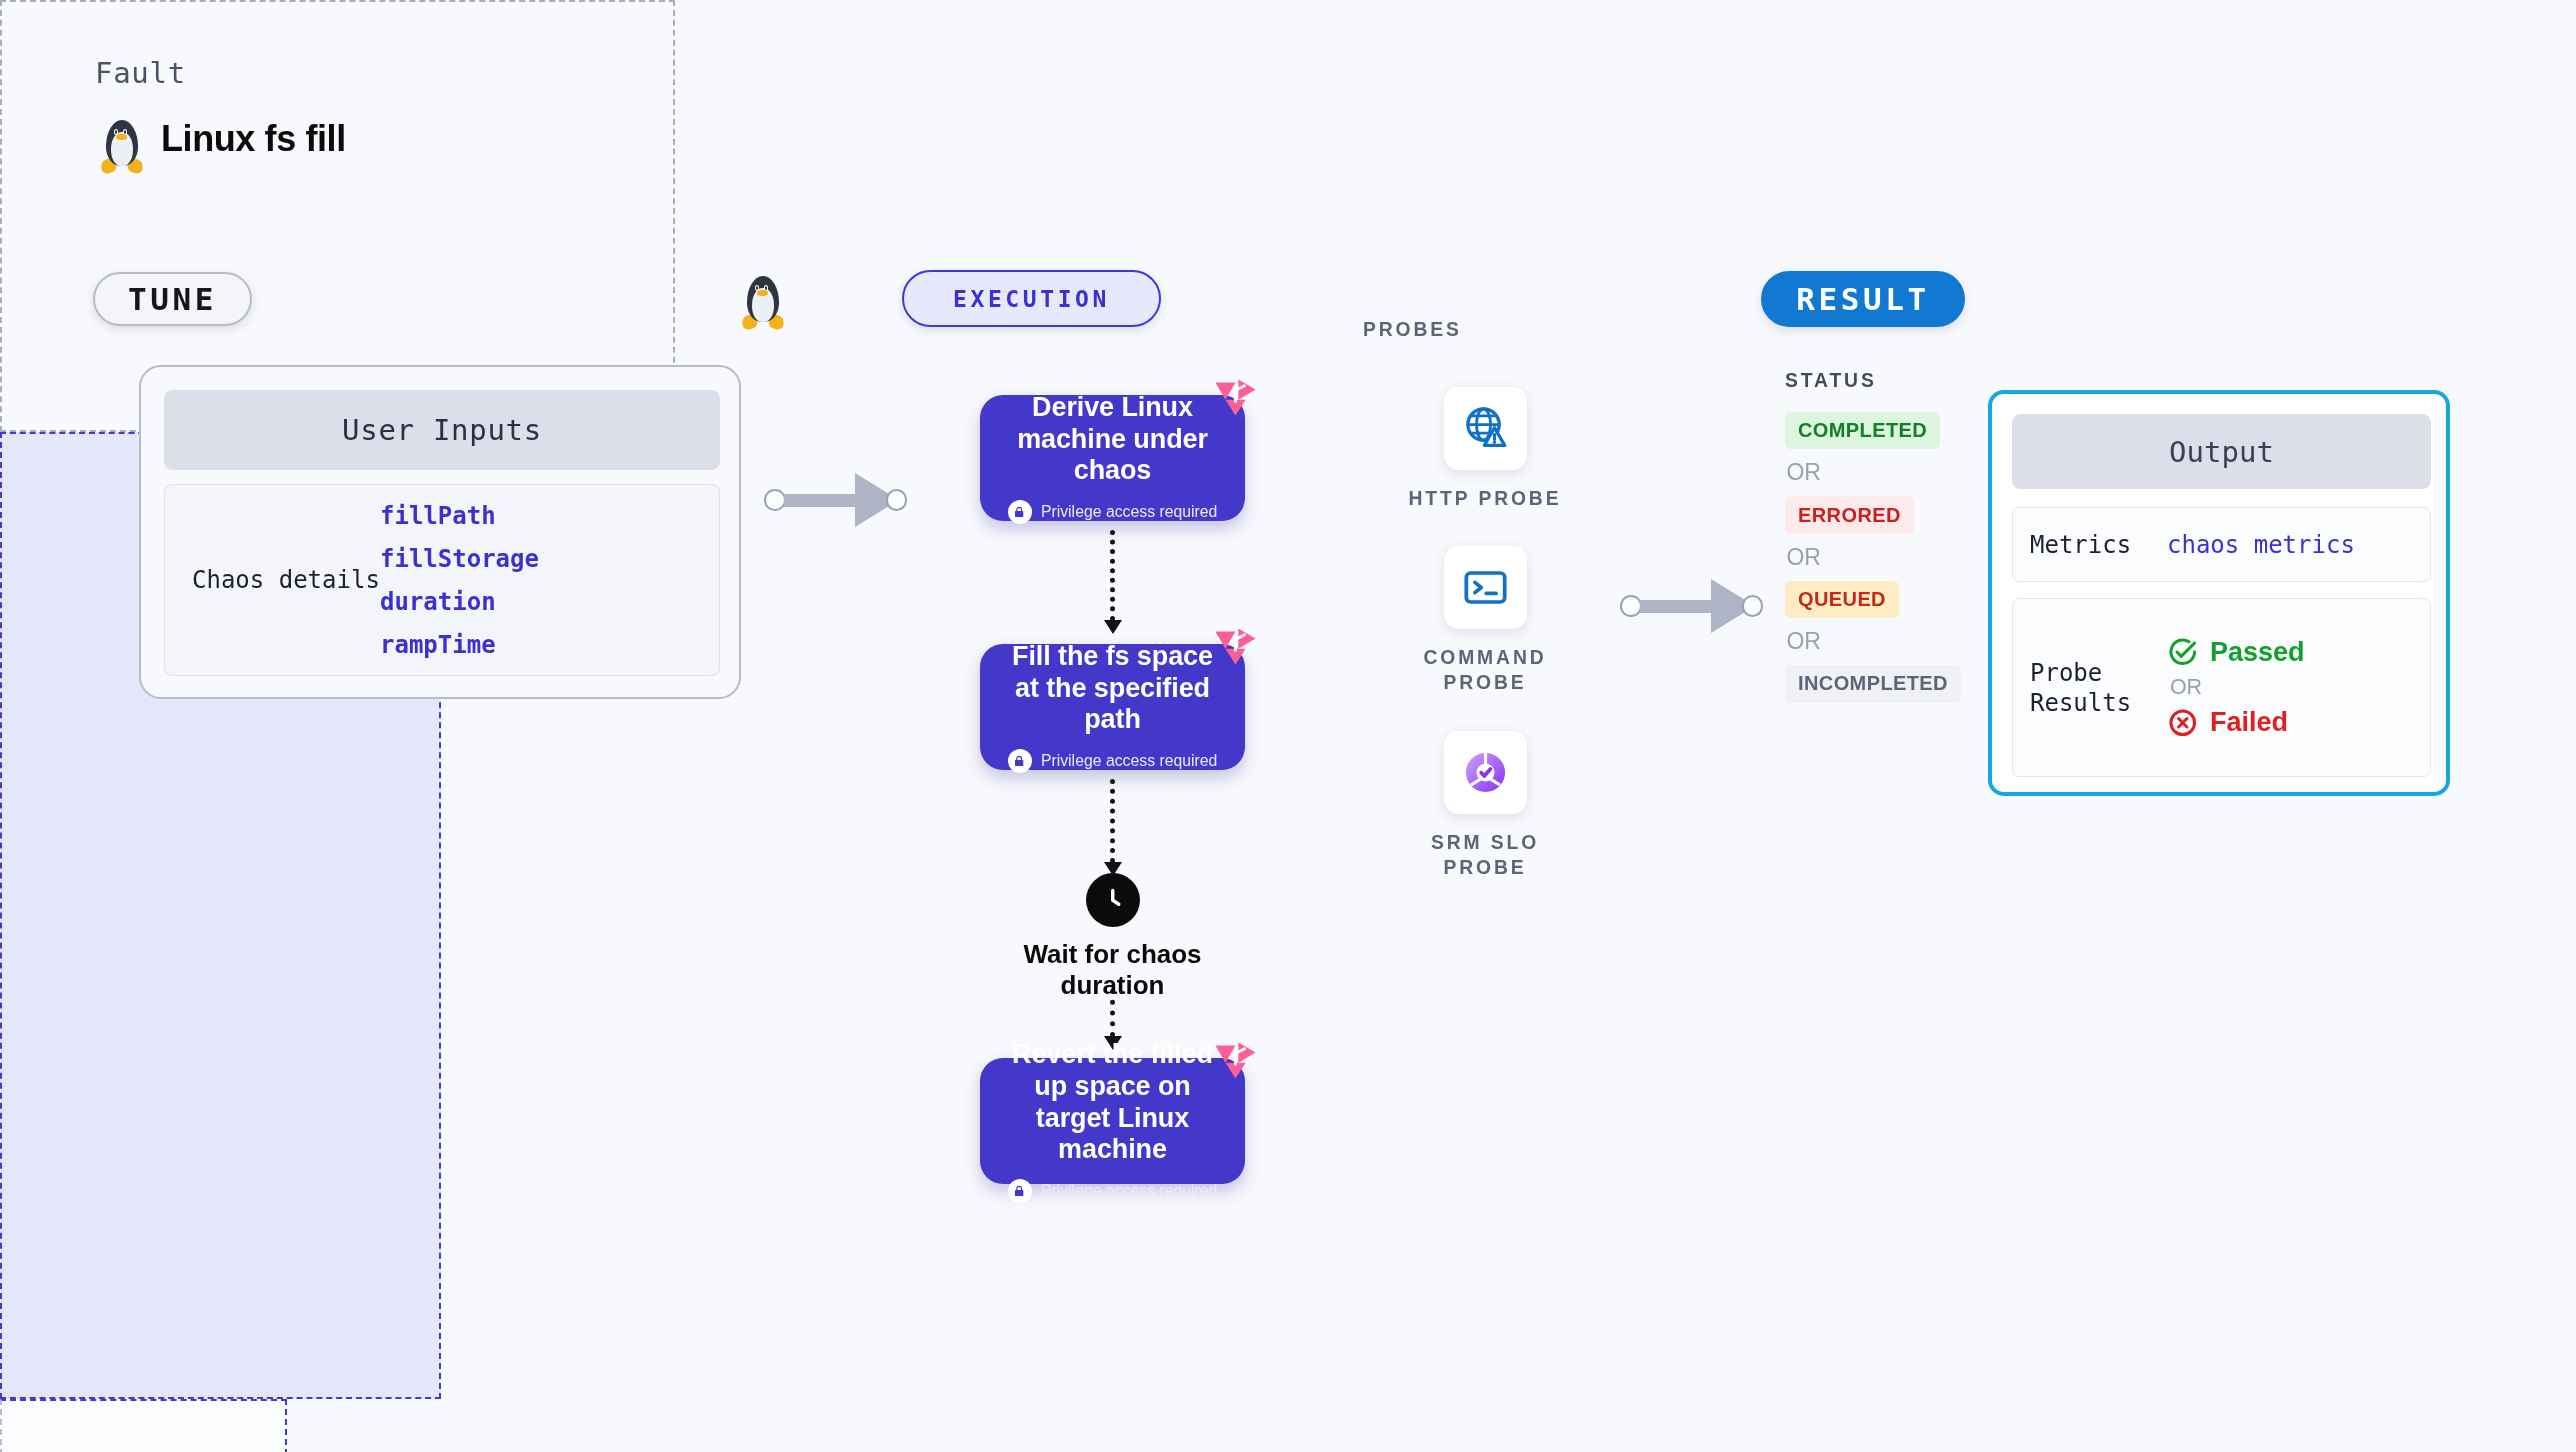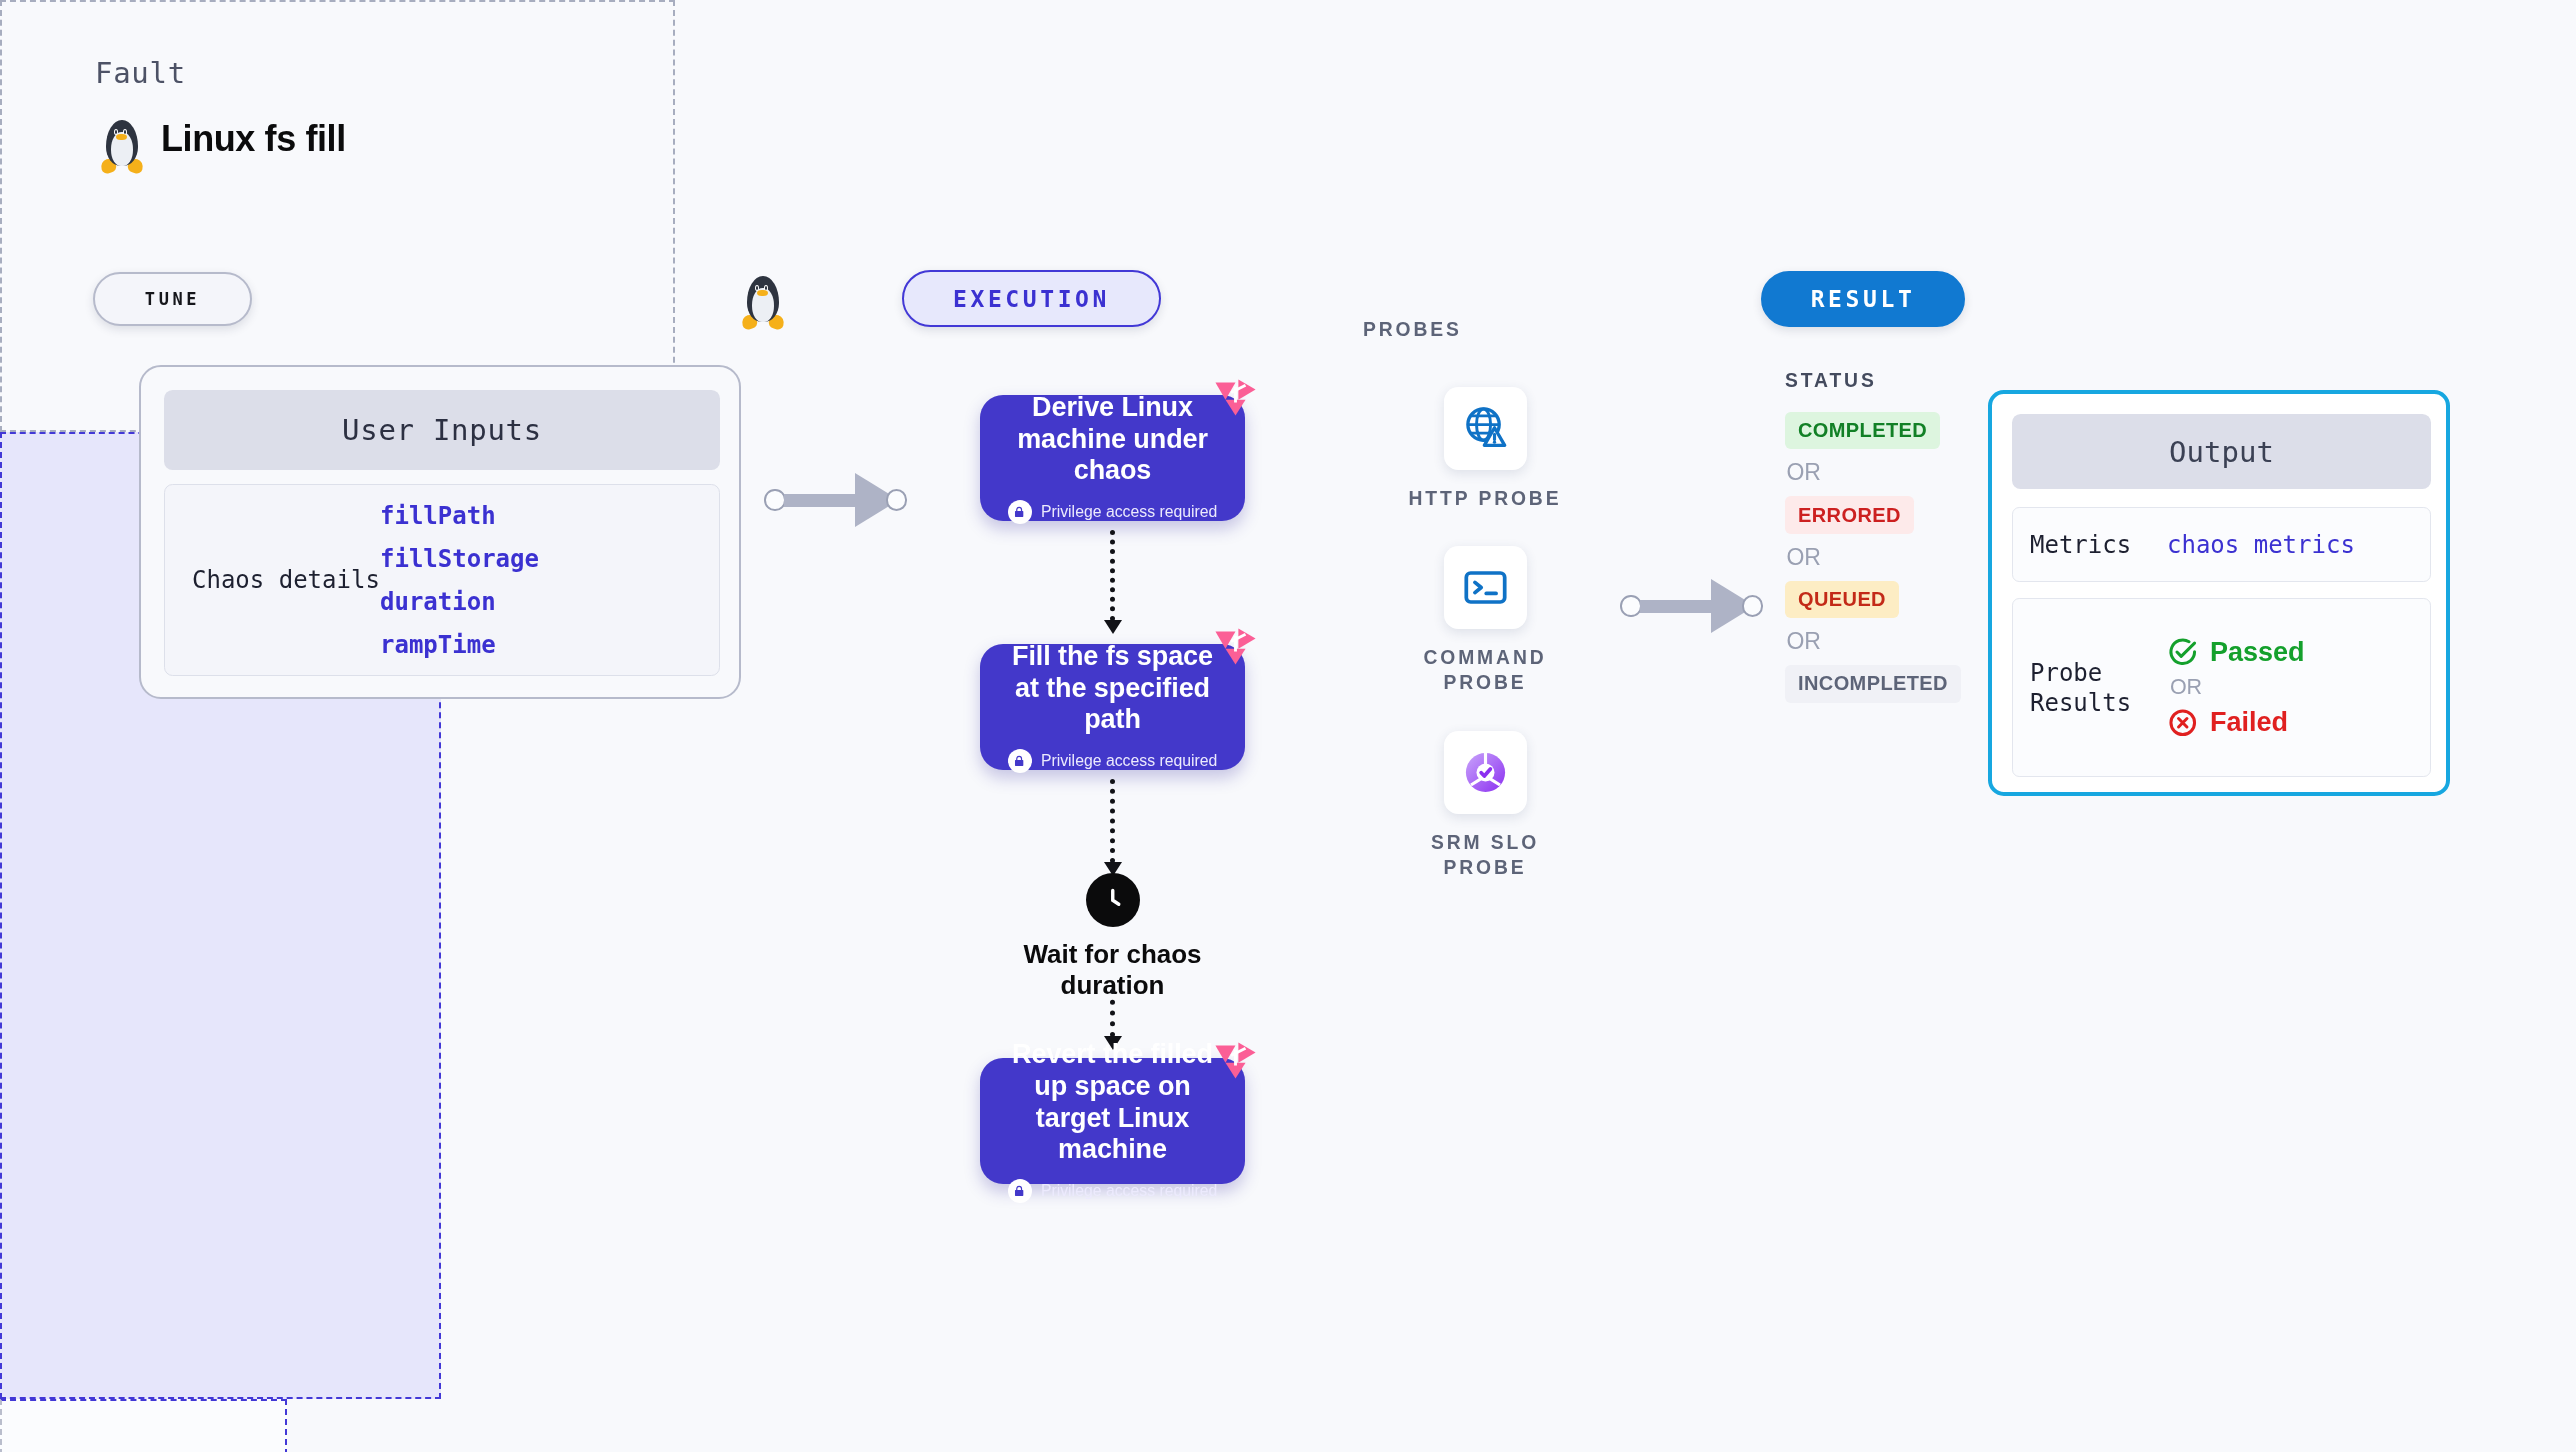--- a/index.html
+++ b/index.html
@@ -59,29 +59,29 @@
 
   
   .pill {
     position:absolute; display:flex; align-items:center; justify-content:center;
     border-radius:716px; font-family:"DejaVu Sans Mono", monospace;
     font-weight:bold; letter-spacing:3.6px; z-index:30;
     box-shadow:0 3.6px 10px rgba(30,35,70,.13);
   }
   #pill-tune {
     left:93px; top:272px; width:159px; height:54px;
-    background:#f4f5fa; border:2.1px solid #b6bacb; color:#15161b; font-size:17px;
+    background:#f4f5fa; border:2.1px solid #b6bacb; color:#15161b; font-size:31px;
   }
   #pill-execution {
     left:902px; top:270px; width:259px; height:57px;
     background:#e7e8fc; border:2.1px solid #4238d6; color:#3b31d1; font-size:23px;
   }
   #pill-result {
     left:1761px; top:271px; width:204px; height:56px;
-    background:#1179d1; border:2.1px solid #1179d1; color:#ffffff; font-size:23px;
+    background:#1179d1; border:2.1px solid #1179d1; color:#ffffff; font-size:31px;
   }
   #region-tune {
     left:95px; top:299px; width:675px; height:432px;
     border:2.9px dashed #a7adbf; background:transparent;
   }
   #region-execution {
     left:903px; top:299px; width:441px; height:967px;
     border:2.9px dashed #4238d6; background:#e6e6fb;
   }
   #region-probes {

